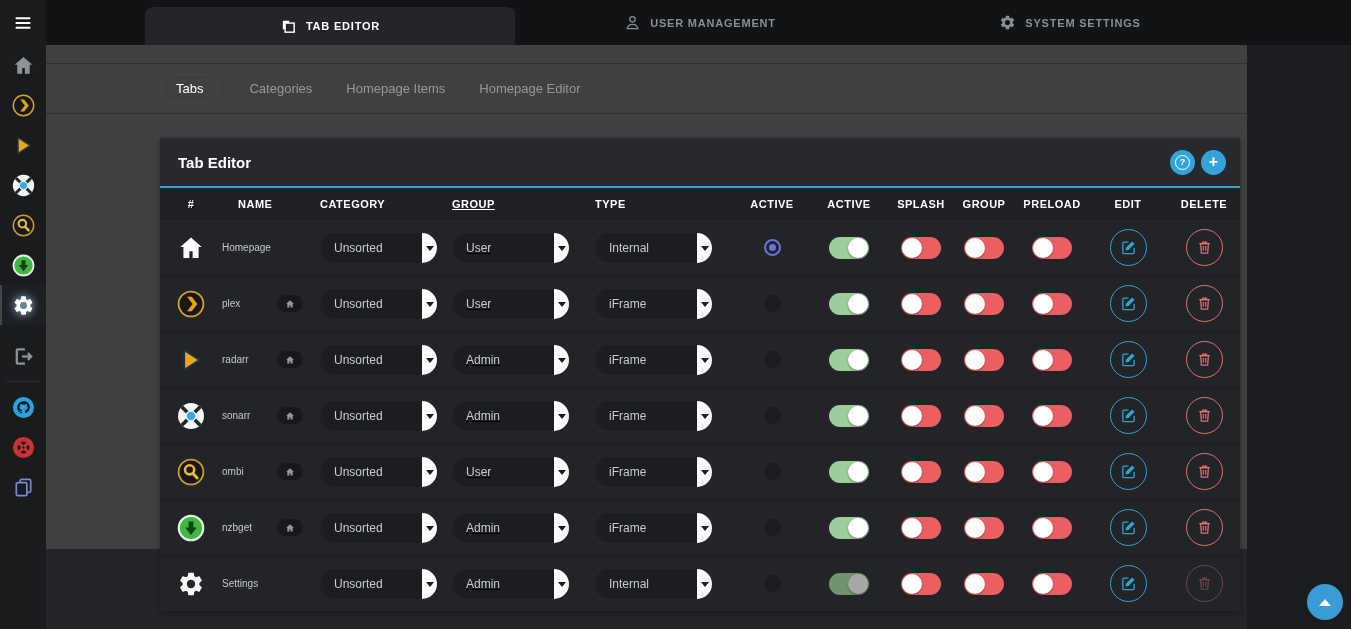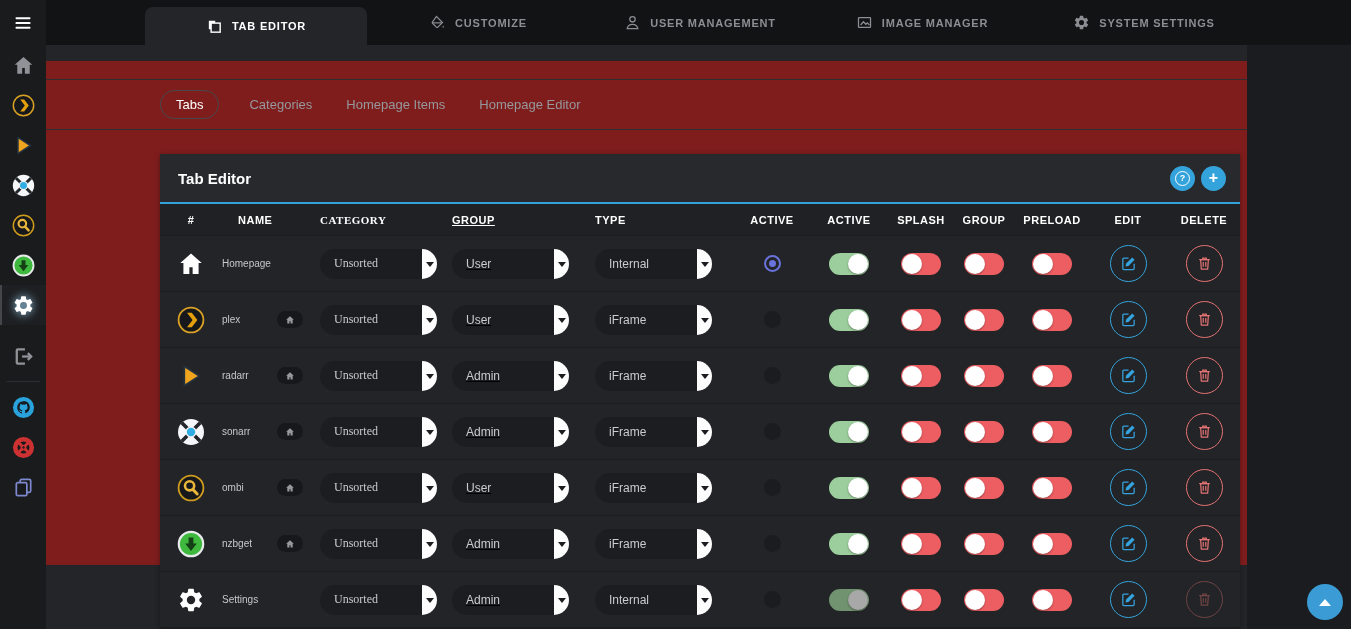--- a/index.html
+++ b/index.html
@@ -20,21 +20,21 @@
 
   
   .topnav { position:absolute; left:46px; top:0; width:1305px; height:45px; background:#121315;
     display:flex; align-items:flex-end; padding:0 96px 0 99px; z-index:5; }
   .tab { flex:1; height:45px; display:flex; align-items:center; justify-content:center; gap:9px;
     color:#8b8e92; font-size:11px; font-weight:bold; letter-spacing:.8px; cursor:pointer; }
   .tab .tabicon svg { width:17px; height:17px; }
   .tab.active { background:#232528; border-radius:8px 8px 0 0; height:38px; color:#fff; }
 
   
-  .content { position:absolute; left:46px; top:45px; width:1305px; height:504px; background:#7f1d1d;margin-top:16px; }
+  .content { position:absolute; left:46px; top:45px; width:1305px; height:504px; background:#404040; }
   .right-shade { position:absolute; right:0; top:45px; width:104px; height:584px; background:#1b1c1f; z-index:1; }
 
   .subtabs { margin-top:18px; border-top:1px solid #2d2f33; border-bottom:1px solid #2d2f33;
     padding:10px 0 10px 114px; display:flex; align-items:center; gap:26px; }
   .subtab { color:#96989c; font-size:13px; padding:6px 4px; cursor:pointer; }
   .subtab.active { color:#fff; border:1px solid #46484c; border-radius:17px; padding:6px 15px; }
 
   
   .card { position:relative; margin:24px 0 0 114px; width:1080px; background:#222427;
     box-shadow:0 1px 5px rgba(0,0,0,.35); z-index:2; }
@@ -46,21 +46,21 @@
     display:flex; align-items:center; justify-content:center; cursor:pointer; }
   .qring { width:15px; height:15px; border:1.4px solid #fff; border-radius:50%;
     font-size:9px; font-weight:bold; line-height:12px; text-align:center; }
   .plus { font-size:16px; font-weight:bold; line-height:16px; }
 
   .trow { display:grid; grid-template-columns:62px 90px 138px 142px 144px 72px 82px 62px 64px 72px 80px 72px;
     align-items:center; height:56px; border-bottom:1px solid #1b1c1e; background:#222427; }
   .trow.thead { height:32px; background:#1f2124; color:#fff; font-size:11px; font-weight:bold; letter-spacing:.5px; }
   .cell { display:flex; align-items:center; }
   .cell.c { justify-content:center; }
-  .pl0 { padding-left:16px; } .pl8 { padding-left:8px;font-family:Liberation Serif, serif; } .pl2 { padding-left:2px;text-decoration:underline; } .pl3 { padding-left:3px; }
+  .pl0 { padding-left:16px; } .pl8 { padding-left:8px; } .pl2 { padding-left:2px;text-decoration:underline; } .pl3 { padding-left:3px; }
   .name-cell { justify-content:space-between; padding-right:9px; }
   .rname { color:#c6c8cb; font-size:10px; }
   .badge { width:26px; height:17px; background:#17181b; border-radius:9px;
     display:flex; align-items:center; justify-content:center; }
   .badge svg { width:10px; height:10px; }
   .row-icn svg { width:28px; height:28px; }
 
   .select { position:relative; width:117px; height:30px; background:#1b1d20; border-radius:15px;
     display:flex; align-items:center; padding-left:14px; color:#c9cbce; font-size:12px; cursor:pointer; }
   .select .cap { position:absolute; right:0; top:0; width:15px; height:30px; background:#fdfdfd;
@@ -209,45 +209,26 @@
       <span class="icn tabicon">
         <svg viewBox="0 0 24 24">
           <path d="M4 4h9v3.2H7.2V16H4z" fill="currentColor"></path>
           <rect x="7.2" y="7.2" width="12.8" height="12.8" fill="none" stroke="currentColor" stroke-width="2"></rect>
         </svg>
       </span>
       <span>TAB EDITOR</span>
     </div>
   <div class="tab">
       <span class="icn tabicon">
-        <svg viewBox="0 0 24 24" fill="none" stroke="currentColor" stroke-width="1.7">
-          <path d="M10.5 3.5 19 12l-6.5 6.5a1.5 1.5 0 0 1-2.1 0L5 13.1a1.5 1.5 0 0 1 0-2.1z"></path>
-          <path d="M5.5 12.5h12.5"></path>
-          <path d="M20.3 16.6c.9 1.3.9 2.9-.3 2.9s-1.2-1.6-.3-2.9z" fill="currentColor" stroke="none"></path>
-        </svg>
-      </span>
-      <span>CUSTOMIZE</span>
-    </div>
-  <div class="tab">
-      <span class="icn tabicon">
         <svg viewBox="0 0 24 24" fill="none" stroke="currentColor" stroke-width="1.8">
           <circle cx="12" cy="7.5" r="3.8"></circle>
           <path d="M4.5 20.5c.8-4.3 4-6 7.5-6s6.7 1.7 7.5 6z"></path>
         </svg>
       </span>
       <span>USER MANAGEMENT</span>
-    </div>
-  <div class="tab">
-      <span class="icn tabicon">
-        <svg viewBox="0 0 24 24" fill="none" stroke="currentColor" stroke-width="1.8">
-          <rect x="3.5" y="5" width="17" height="14" rx="1"></rect>
-          <path d="M6.5 15.5l4-4.5 3.5 3.5 2-2 3 3"></path>
-        </svg>
-      </span>
-      <span>IMAGE MANAGER</span>
     </div>
   <div class="tab">
       <span class="icn tabicon">
         <svg viewBox="0 0 24 24" fill="currentColor">
           <path d="M19.14 12.94c.04-.3.06-.61.06-.94 0-.32-.02-.64-.07-.94l2.03-1.58a.49.49 0 0 0 .12-.61l-1.92-3.32a.488.488 0 0 0-.59-.22l-2.39.96c-.5-.38-1.03-.7-1.62-.94l-.36-2.54a.484.484 0 0 0-.48-.41h-3.84c-.24 0-.43.17-.47.41l-.36 2.54c-.59.24-1.13.57-1.62.94l-2.39-.96a.484.484 0 0 0-.59.22L2.74 8.87c-.12.21-.08.47.12.61l2.03 1.58c-.05.3-.09.63-.09.94s.02.64.07.94l-2.03 1.58a.49.49 0 0 0-.12.61l1.92 3.32c.12.22.37.29.59.22l2.39-.96c.5.38 1.03.7 1.62.94l.36 2.54c.05.24.24.41.48.41h3.84c.24 0 .44-.17.47-.41l.36-2.54c.59-.24 1.13-.56 1.62-.94l2.39.96c.22.08.47 0 .59-.22l1.92-3.32c.12-.22.07-.47-.12-.61l-2.01-1.58zM12 15.6A3.6 3.6 0 1 1 12 8.4a3.6 3.6 0 0 1 0 7.2z"></path>
         </svg>
       </span>
       <span>SYSTEM SETTINGS</span>
     </div>
 </div>

